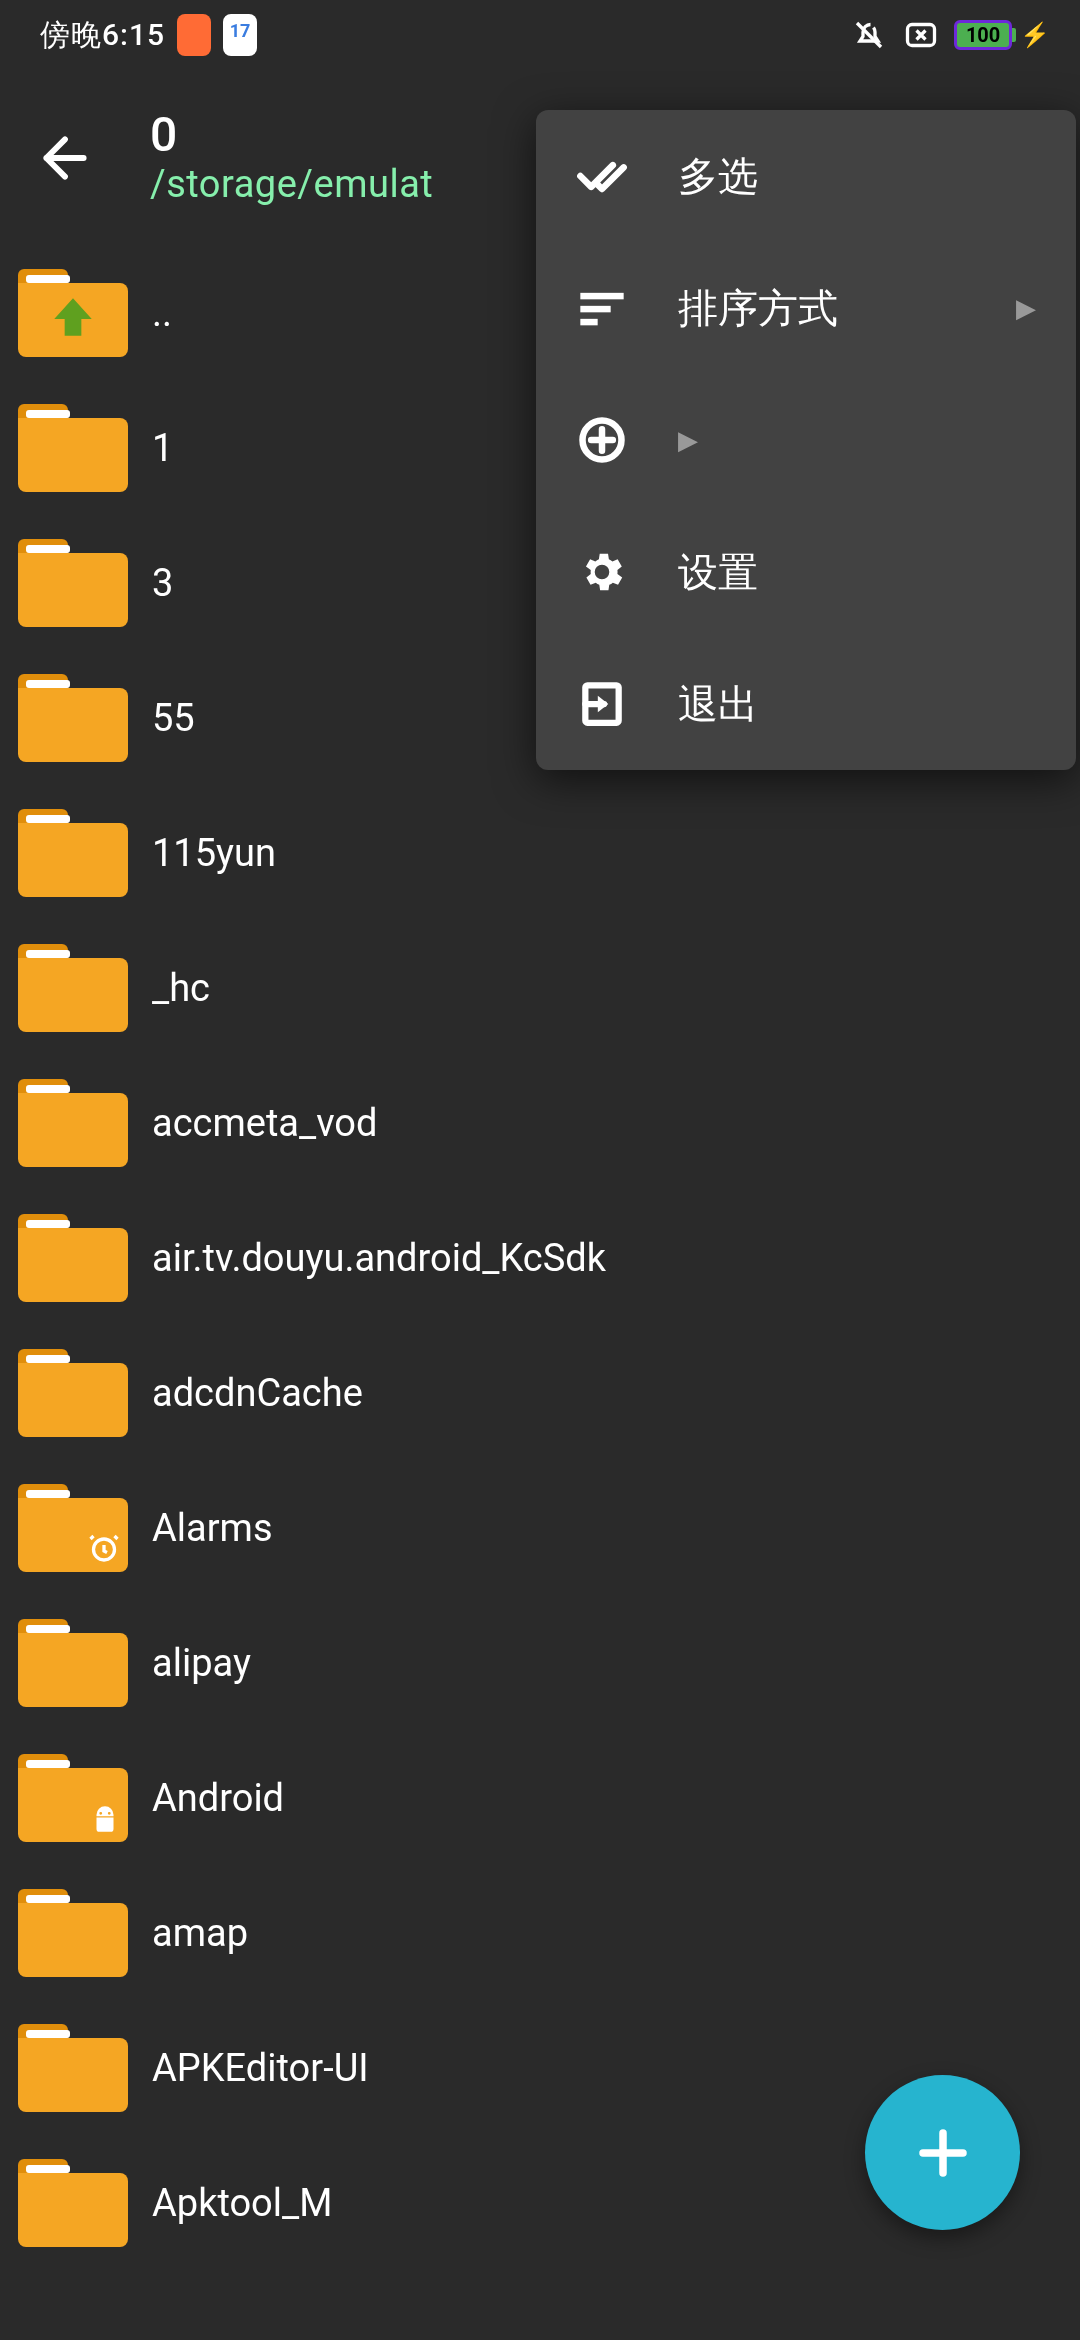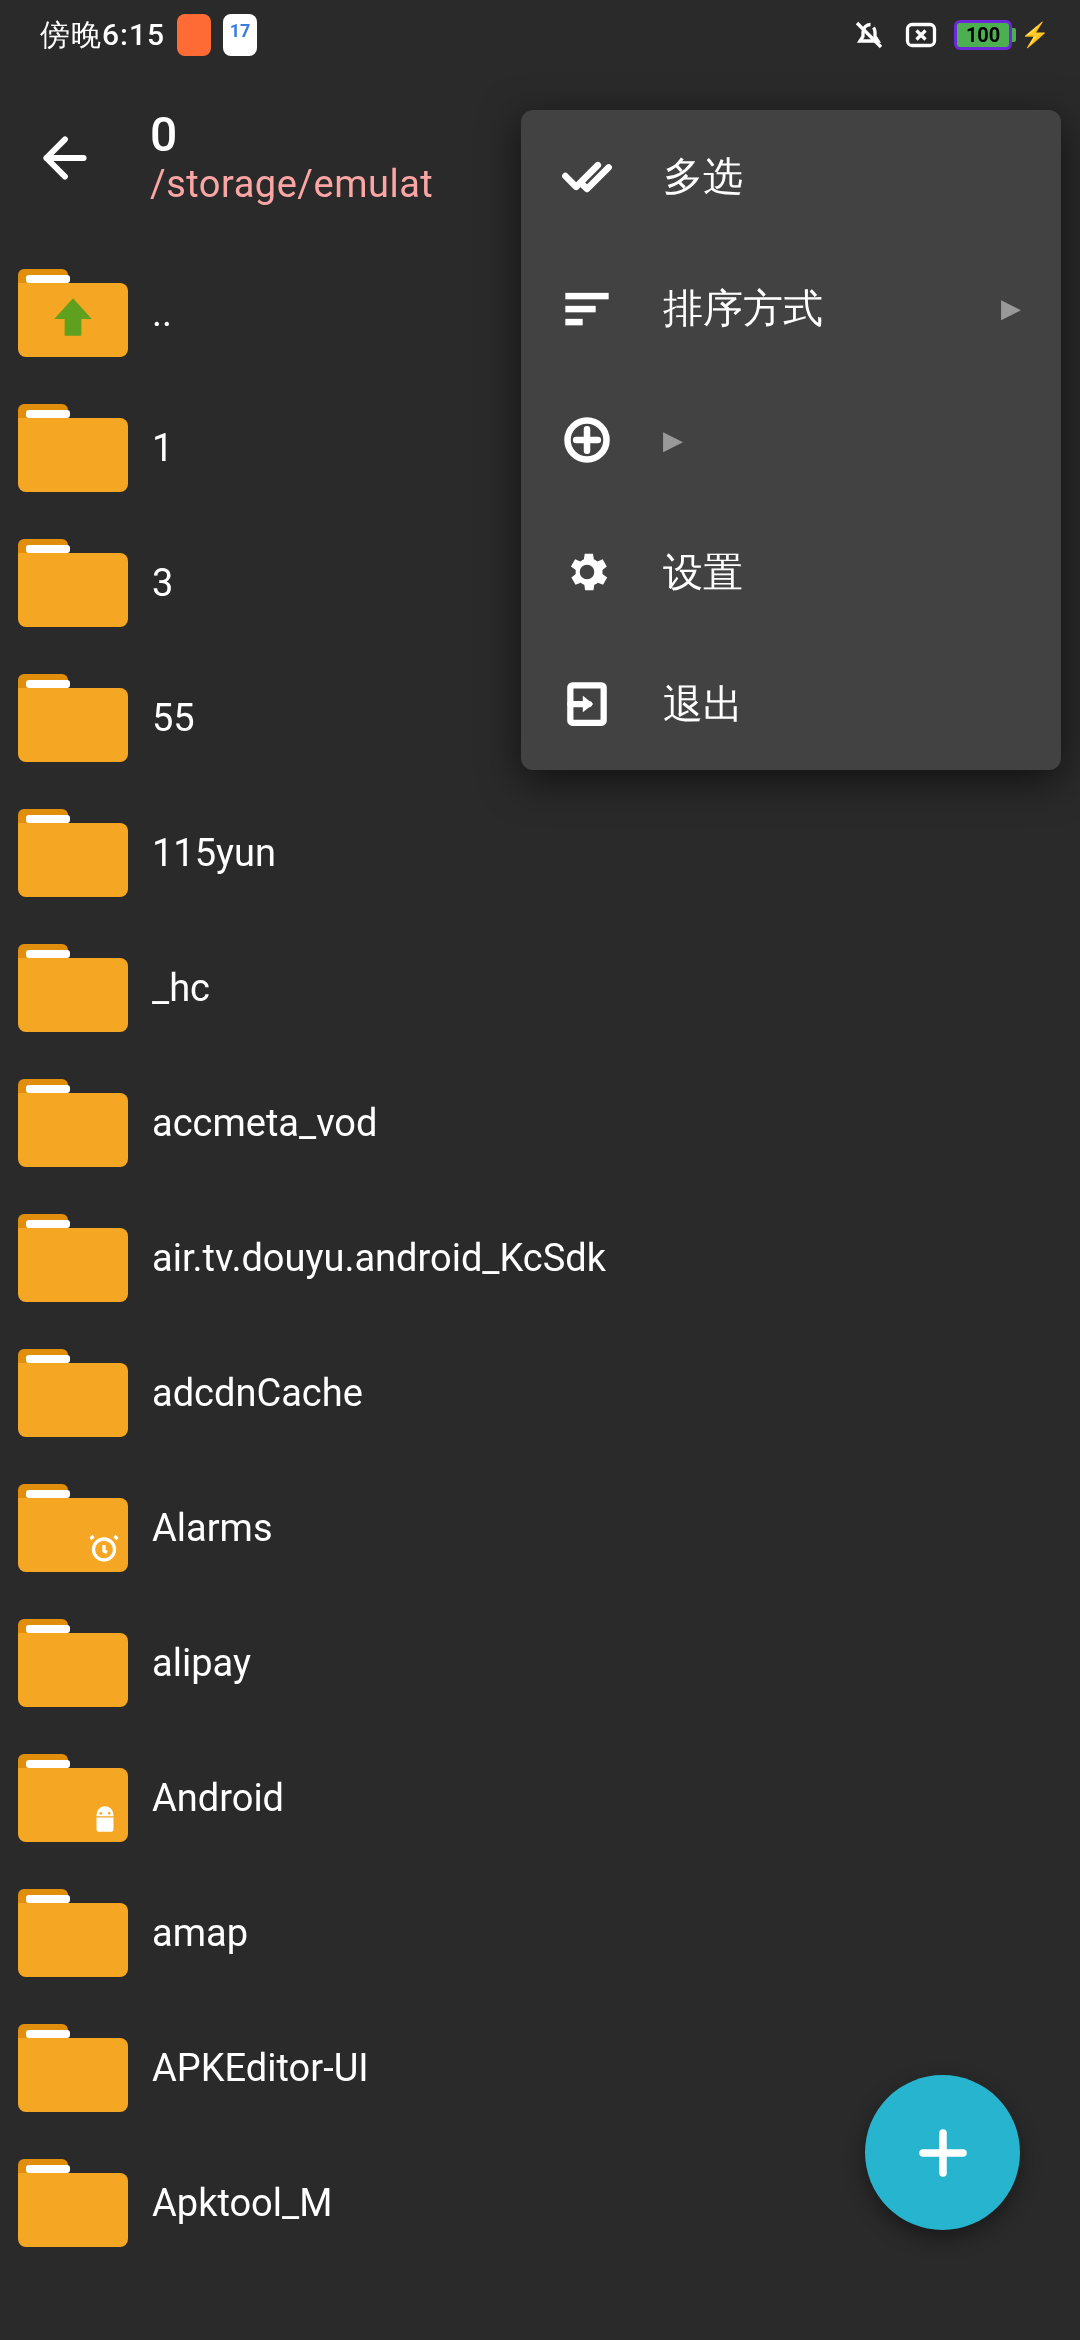--- a/index.html
+++ b/index.html
@@ -15,36 +15,36 @@
 .battery { display: flex; align-items: center; gap: 4px; }
 .battery-body { width: 58px; height: 30px; border: 3px solid #6d28d9; border-radius: 6px; background: #4CAF50; color: #000; font-size: 20px; font-weight: 700; display: flex; align-items: center; justify-content: center; position: relative; }
 .battery-body::after { content: ""; position: absolute; right: -7px; width: 4px; height: 14px; background: #4CAF50; border-radius: 0 2px 2px 0; }
 .bolt { font-size: 24px; margin-left: 4px; }
 
 
 .app-header { height: 175px; display: flex; align-items: center; padding: 0 30px; gap: 50px; }
 .back-btn { width: 70px; height: 70px; display: flex; align-items: center; justify-content: center; }
 .header-text { display: flex; flex-direction: column; }
 .header-count { font-size: 48px; font-weight: 500; line-height: 1.1; }
-.header-path { font-size: 38px; color: #fca5a5; letter-spacing: 0.5px; }
+.header-path { font-size: 38px; color: #86efac; letter-spacing: 0.5px; }
 
 
 .file-list { }
 .file-row { height: 135px; display: flex; align-items: center; padding: 0 22px 0 18px; position: relative; }
 .folder-icon { width: 110px; height: 88px; position: relative; margin-right: 24px; flex-shrink: 0; }
 .folder-body { position: absolute; bottom: 0; width: 100%; height: 74px; background: #f5a623; border-radius: 0 8px 8px 8px; }
 .folder-tab { position: absolute; top: 0; left: 0; width: 50px; height: 20px; background: #e08e0b; border-radius: 6px 6px 0 0; }
 .folder-tab-inner { position: absolute; top: 6px; left: 8px; width: 44px; height: 8px; background: #fff; border-radius: 3px; }
 .folder-overlay { position: absolute; bottom: 6px; right: 6px; }
 .up-arrow svg { position: absolute; bottom: 12px; left: 30px; }
 .file-name { font-size: 38px; font-weight: 400; }
 .dir-tag { position: absolute; right: 22px; bottom: 6px; font-size: 26px; color: #bbb; }
 
 
-.popup { position: absolute; top: 110px; right: 19px; width: 540px; background: #424242; border-radius: 12px; box-shadow: 0 10px 40px rgba(0,0,0,0.6); overflow: hidden; z-index: 100; }
+.popup { position: absolute; top: 110px; right: 4px; width: 540px; background: #424242; border-radius: 12px; box-shadow: 0 10px 40px rgba(0,0,0,0.6); overflow: hidden; z-index: 100; }
 .popup-item { height: 132px; display: flex; align-items: center; padding: 0 40px; gap: 50px; }
 .popup-icon { width: 52px; height: 52px; display: flex; align-items: center; justify-content: center; flex-shrink: 0; }
 .popup-label { font-size: 40px; flex: 1; }
 .popup-arrow { font-size: 26px; color: #999; }
 
 
 .fab { position: absolute; bottom: 110px; right: 60px; width: 155px; height: 155px; border-radius: 50%; background: #26b4cf; display: flex; align-items: center; justify-content: center; box-shadow: 0 8px 20px rgba(0,0,0,0.4); z-index: 50; }
 .fab svg { width: 60px; height: 60px; }
 
 svg { display: block; }

